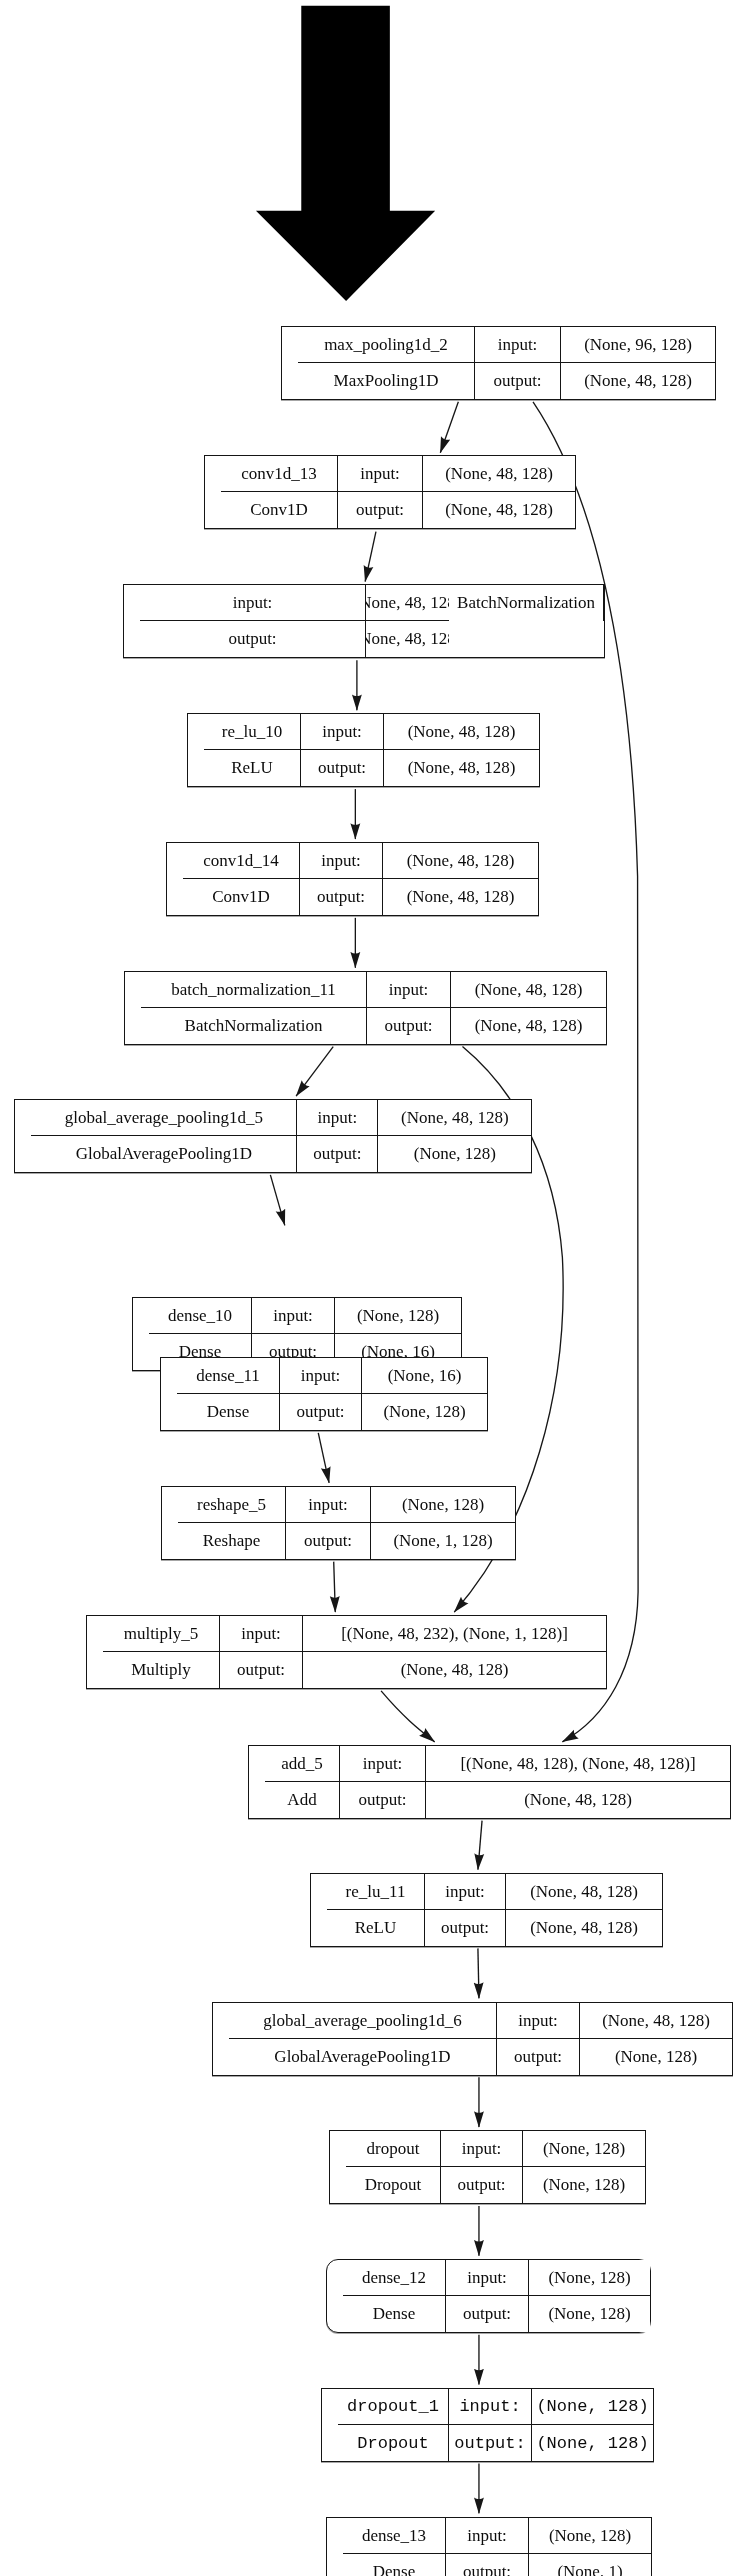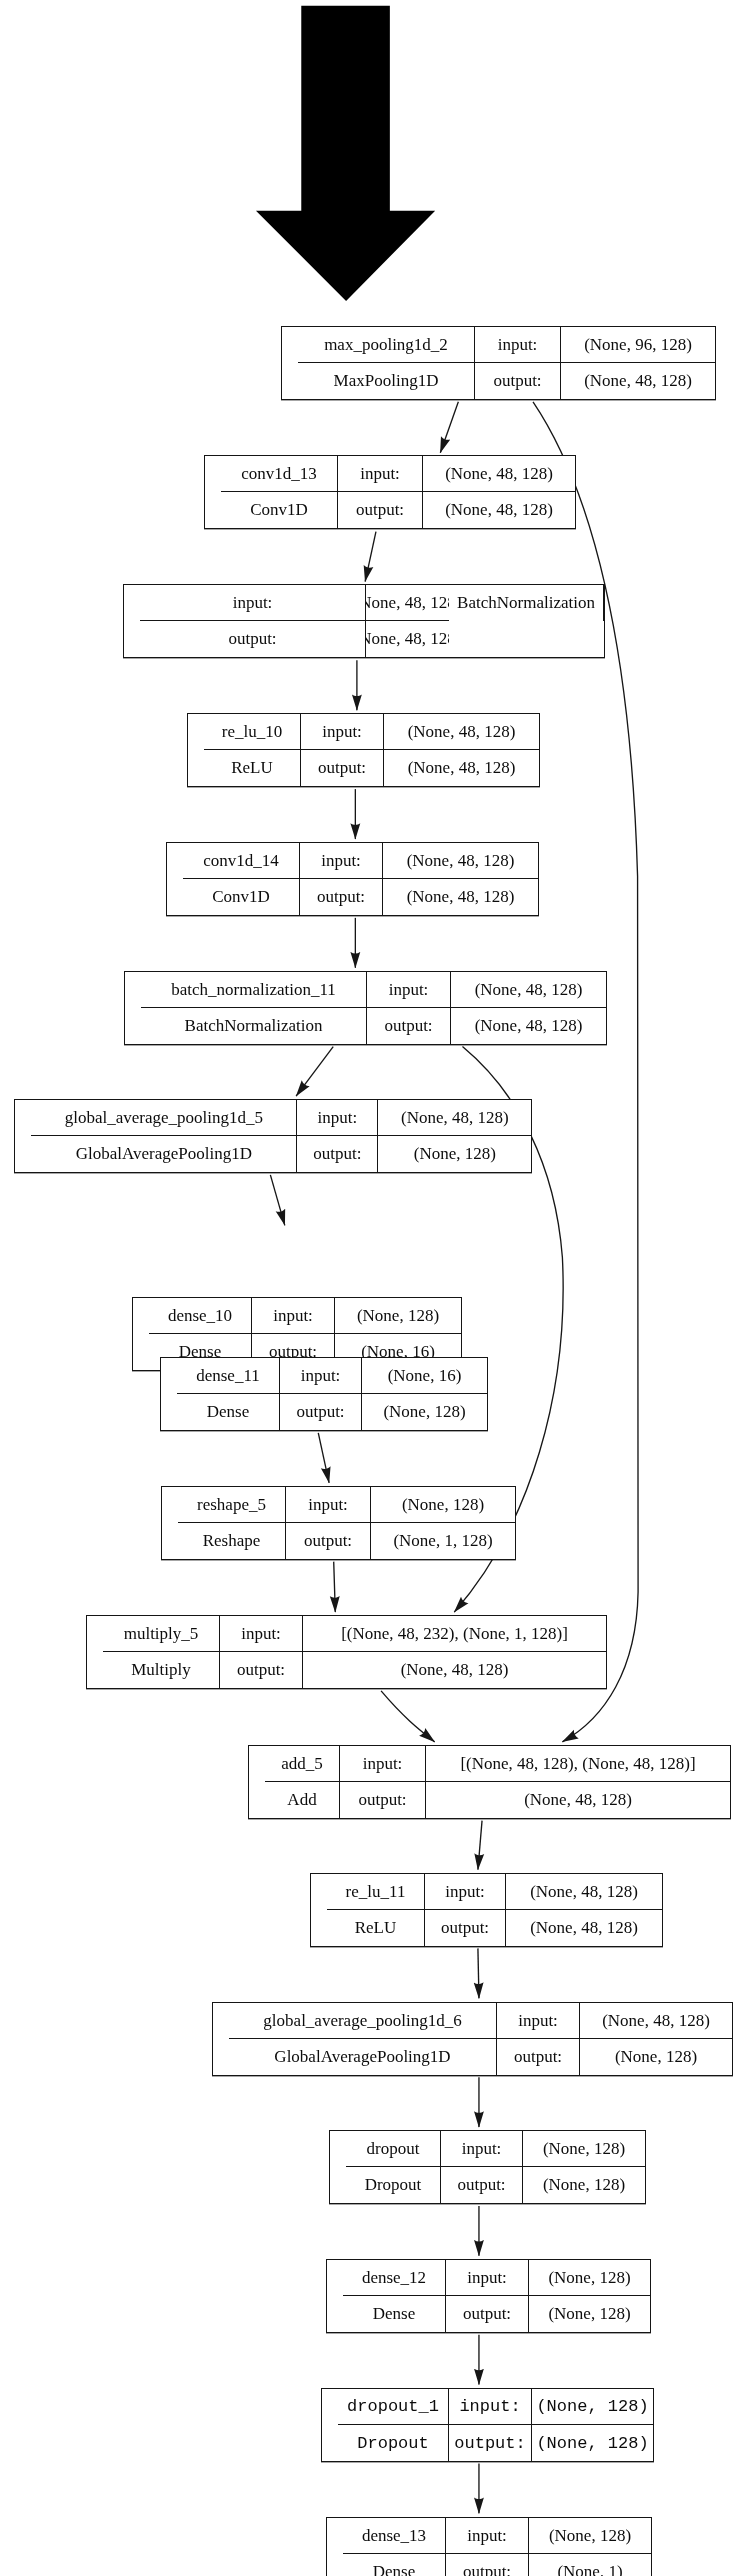--- a/index.html
+++ b/index.html
@@ -170,21 +170,21 @@
       <div class="cell">(None, 128)</div>
     </div>
     <div class="node" style="left: 329px; top: 2130px; width: 299px; grid-template-columns: 95px 82px 1fr;">
       <div class="cell v h">dropout</div>
       <div class="cell v h">input:</div>
       <div class="cell h">(None, 128)</div>
       <div class="cell v">Dropout</div>
       <div class="cell v">output:</div>
       <div class="cell">(None, 128)</div>
     </div>
-    <div class="node" style="left: 326px; top: 2259px; width: 307px; grid-template-columns: 103px 83px 1fr;">
+    <div class="node" style="left: 326px; top: 2259px; width: 307px; grid-template-columns: 103px 83px 1fr; border-radius: 12px;">
       <div class="cell v h">dense_12</div>
       <div class="cell v h">input:</div>
       <div class="cell h">(None, 128)</div>
       <div class="cell v">Dense</div>
       <div class="cell v">output:</div>
       <div class="cell">(None, 128)</div>
     </div>
     <div class="node" style="left: 321px; top: 2388px; width: 315px; grid-template-columns: 111px 83px 1fr; font-family: Liberation Mono, monospace;">
       <div class="cell v h">dropout_1</div>
       <div class="cell v h">input:</div>

